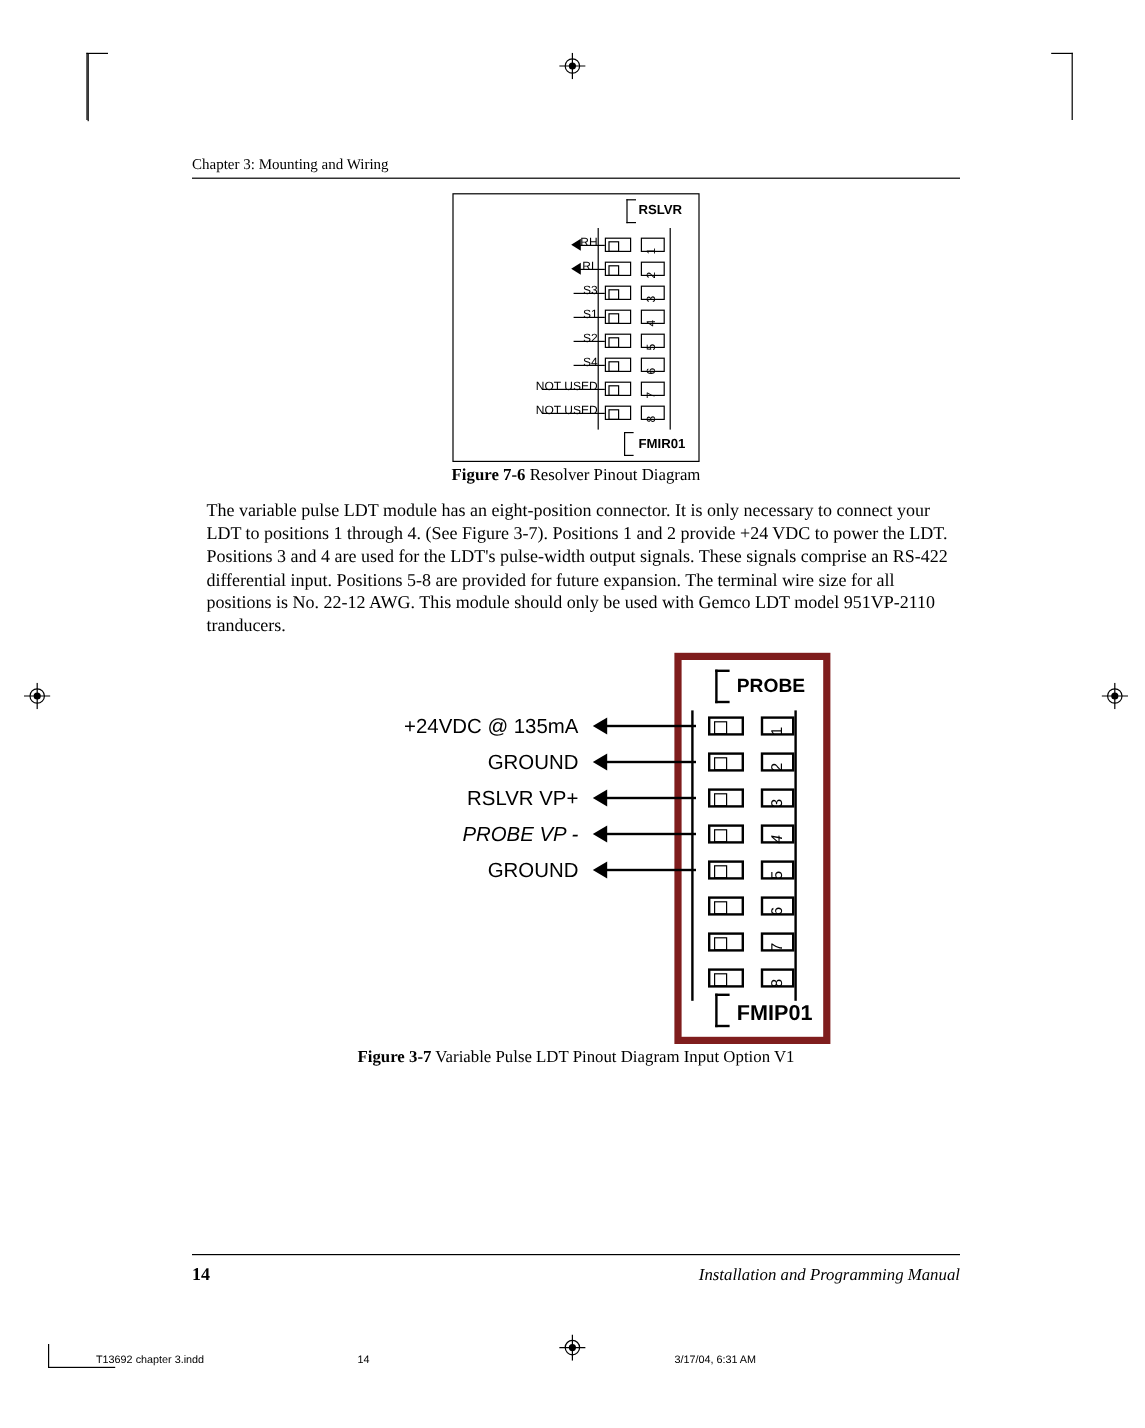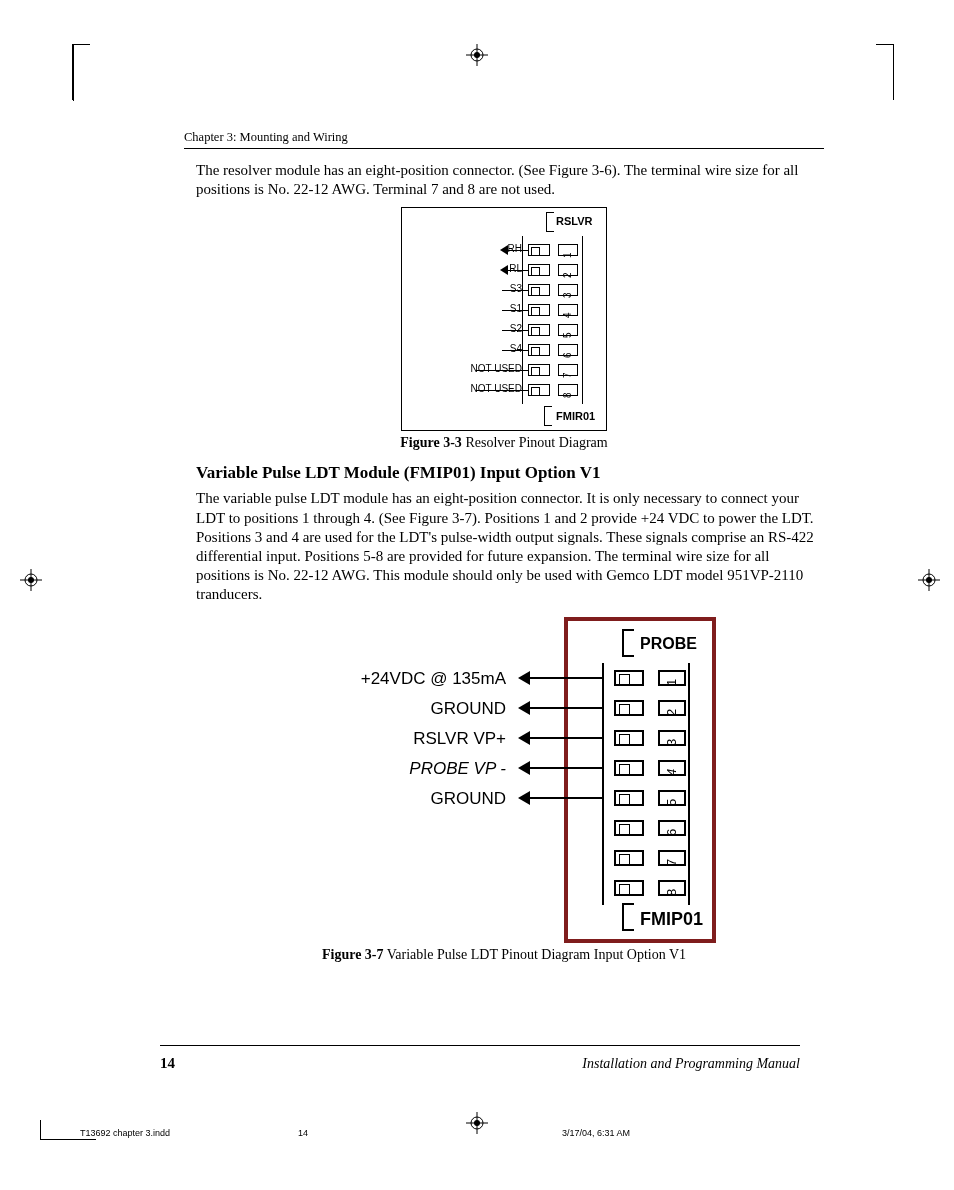--- a/index.html
+++ b/index.html
@@ -22,21 +22,20 @@
   .reg-mid-l { top: 569px; left: 20px; }
   .reg-mid-r { top: 569px; right: 14px; }
   .reg-bot { bottom: 56px; left: 466px; }
   .reg svg { width: 22px; height: 22px; display:block; }
 
   .page {
     position: absolute;
     top: 130px;
     left: 160px;
     width: 640px;
-    margin-left: 24px;
   }
   .chapter-line {
     font-size: 12.5px;
     border-bottom: 1px solid #000;
     padding-bottom: 3px;
     margin-bottom: 12px;
   }
   h2.section {
     font-size: 17px;
     font-weight: bold;
@@ -77,21 +76,21 @@
   .dia1 .row .pinbox { position:absolute; left:156px; top:4px; width:20px; height:12px; border:1.5px solid #000; }
   .dia1 .row .pinbox .n { position:absolute; left:3px; top:-1px; font-size:10px; transform: rotate(-90deg); transform-origin: 7px 7px; }
 
   
   .dia2 {
     width: 424px; height: 326px;
     margin: 12px auto 0 auto;
     position: relative;
     font-family: Arial, Helvetica, sans-serif;
   }
-  .dia2 .outer { position:absolute; right:0; top:0; width:152px; height:326px; border:4px solid #7f1d1d; }
+  .dia2 .outer { position:absolute; right:0; top:0; width:130px; height:326px; border:6px solid #7f1d1d; }
   .dia2 .inner-top2 { position:absolute; right:8px; top:8px; width:82px; height:28px; }
   .dia2 .inner-top2 .bracket { position:absolute; left:0; top:0; width:12px; height:28px; border:2px solid #000; border-right:none; }
   .dia2 .inner-top2 .lbl { position:absolute; left:18px; top:6px; font-size:16px; font-weight:bold; }
   .dia2 .inner-bot2 { position:absolute; right:8px; bottom:8px; width:82px; height:28px; }
   .dia2 .inner-bot2 .bracket { position:absolute; left:0; top:0; width:12px; height:28px; border:2px solid #000; border-right:none; }
   .dia2 .inner-bot2 .lbl { position:absolute; left:18px; top:6px; font-size:18px; font-weight:bold; }
   .dia2 .rail-l { position:absolute; right:108px; top:42px; width:0; height:242px; border-left:2px solid #000; }
   .dia2 .rail-r { position:absolute; right:22px; top:42px; width:0; height:242px; border-left:2px solid #000; }
   .dia2 .row2 { position:absolute; left:0; width:100%; height:30px; }
   .dia2 .row2 .label2 { position:absolute; right:210px; top:4px; font-size:17px; text-align:right; width:190px; }
@@ -148,21 +147,20 @@
       <circle cx="11" cy="11" r="6" fill="none" stroke="#000" stroke-width="1"></circle>
       <circle cx="11" cy="11" r="3" fill="#000"></circle>
       <line x1="11" y1="0" x2="11" y2="22" stroke="#000"></line>
       <line x1="0" y1="11" x2="22" y2="11" stroke="#000"></line>
     </svg>
 </div>
 
 <div class="page">
   <div class="chapter-line">Chapter 3:  Mounting and Wiring</div>
 
-  <p class="body">The resolver module has an eight-position connector.  (See Figure 3-6).  The terminal wire size for all positions is No. 22-12 AWG.  Terminal 7 and 8 are not used.</p>
 
   <div class="fig-wrap">
     <div class="dia1">
       <div class="inner-top">
           <div class="bracket"></div>
           <span class="lbl">RSLVR</span>
         </div>
       <div class="rail-l"></div>
         <div class="rail-r"></div>
       <div id="dia1-rows">
@@ -231,24 +229,23 @@
             <div class="pinbox">
               <span class="n">8</span>
             </div>
           </div>
         </div>
       <div class="inner-bot">
           <div class="bracket"></div>
           <span class="lbl">FMIR01</span>
         </div>
     </div>
-    <div class="fig-caption"><b>Figure 3-3</b><span>  Resolver Pinout Diagram</span></div>
+    <div class="fig-caption"><b>Figure 7-6</b><span>  Resolver Pinout Diagram</span></div>
   </div>
 
-  <h2 class="section">Variable Pulse LDT Module (FMIP01) Input Option V1</h2>
   <p class="body">The variable pulse LDT module has an eight-position connector.  It is only necessary to connect your LDT to positions 1 through 4.  (See Figure 3-7).  Positions 1 and 2 provide +24 VDC to power the LDT.  Positions 3 and 4 are used for the LDT's pulse-width output signals.  These signals comprise an RS-422 differential input.  Positions 5-8 are provided for future expansion.  The terminal wire size for all positions is No. 22-12 AWG. This module should only be used with Gemco LDT model 951VP-2110 tranducers.</p>
 
   <div class="fig-wrap">
     <div class="dia2">
       <div class="outer">
         <div class="inner-top2">
             <div class="bracket"></div>
             <span class="lbl">PROBE</span>
           </div>
         <div class="rail-l"></div>

